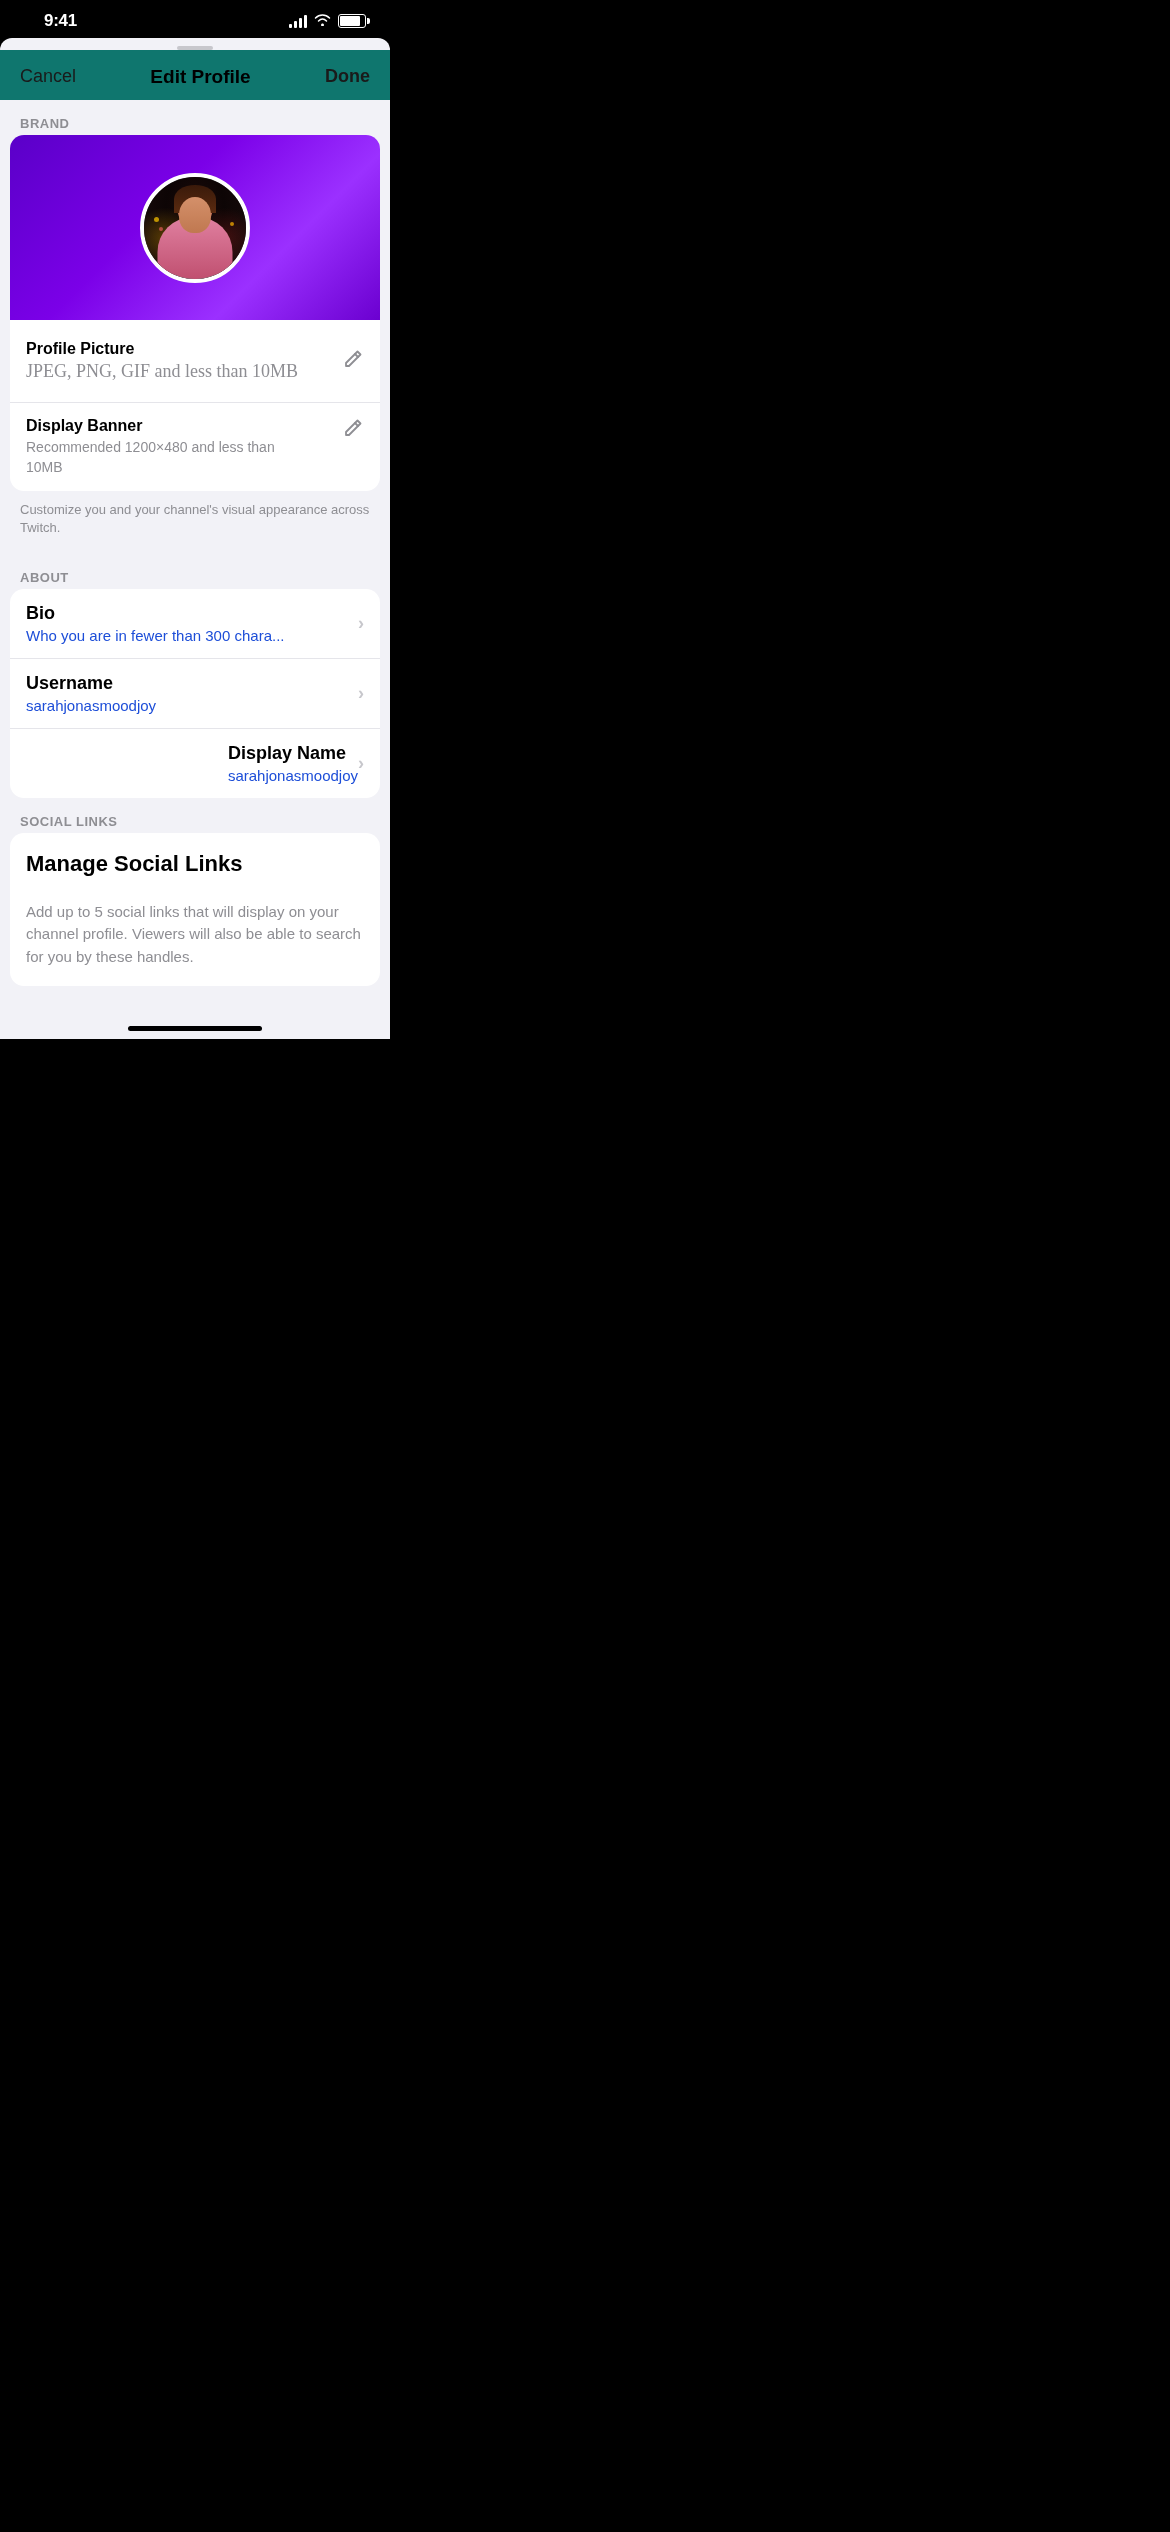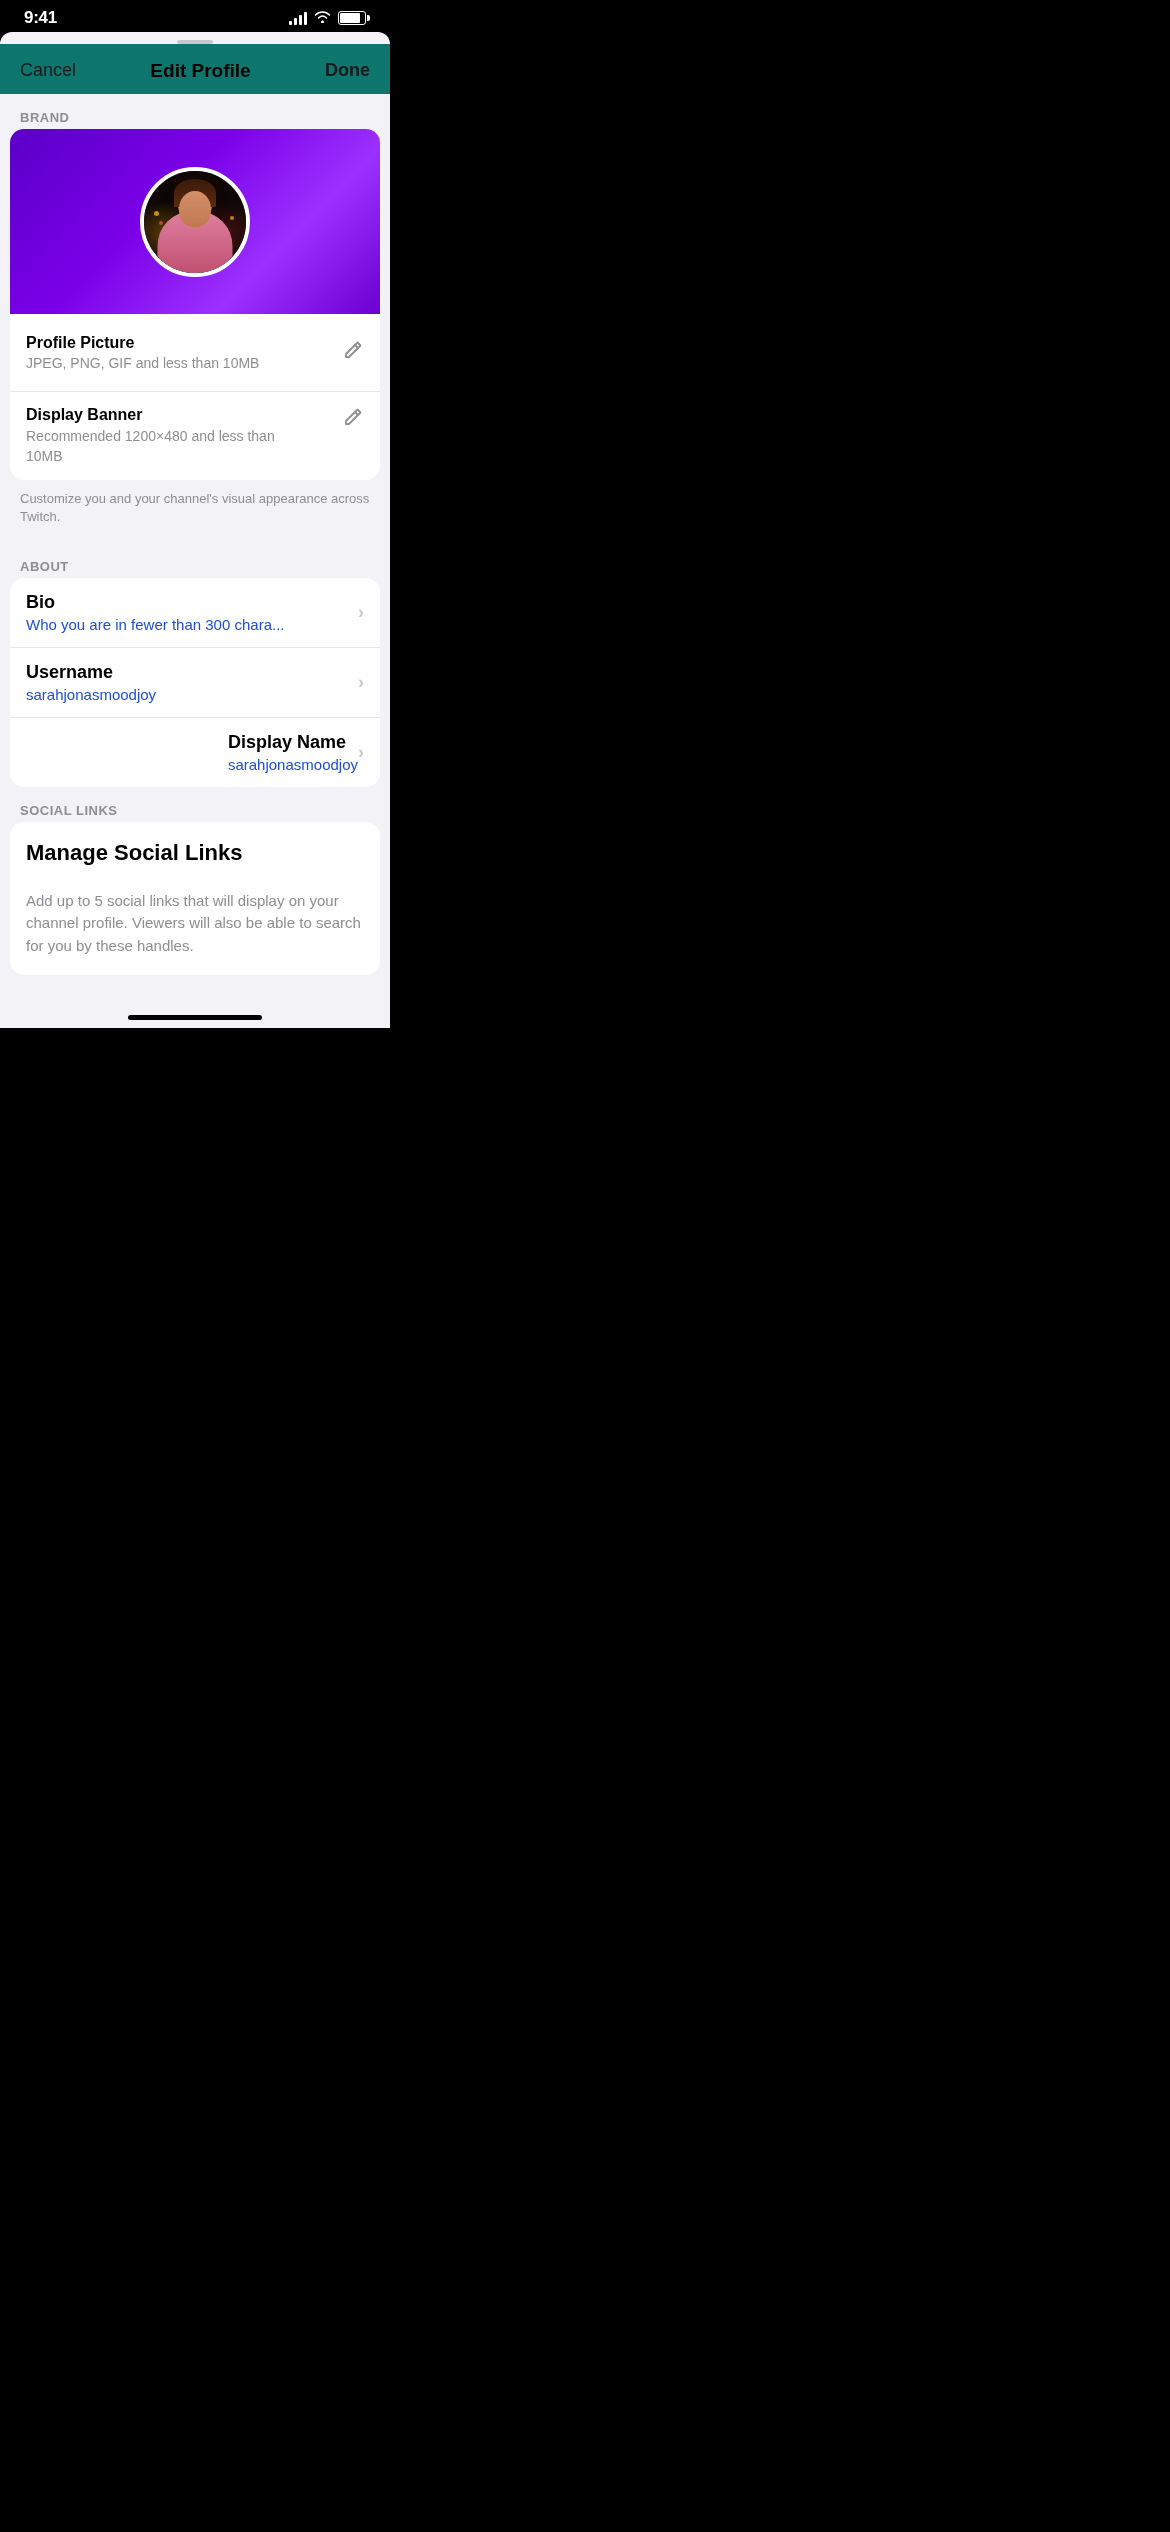--- a/index.html
+++ b/index.html
@@ -18,21 +18,22 @@
       overflow-x: hidden;
     }
 
     .status-bar {
       background: #000;
       color: #fff;
       display: flex;
       justify-content: space-between;
       align-items: center;
       padding: 14px 24px 10px 24px;
-      height: 32px;
+      height: 38px;
+      margin-left: 20px;
     }
 
     .status-time {
       font-size: 17px;
       font-weight: 600;
       color: #fff;
       letter-spacing: -0.3px;
     }
 
     .status-icons {
@@ -219,22 +220,23 @@
     }
 
     .profile-row-text .row-title {
       font-size: 16px;
       font-weight: 700;
       color: #000;
       margin-bottom: 3px;
     }
 
     .profile-row-text .row-subtitle {
-      font-size: 14px;
-      color: #8e8e93;
+      font-size: 18px;
+      color: #8e8e93;
+      font-family: Liberation Serif, serif;
     }
 
     .edit-icon {
       color: #8e8e93;
       font-size: 20px;
     }
 
     
     .banner-row {
       padding: 14px 16px;

